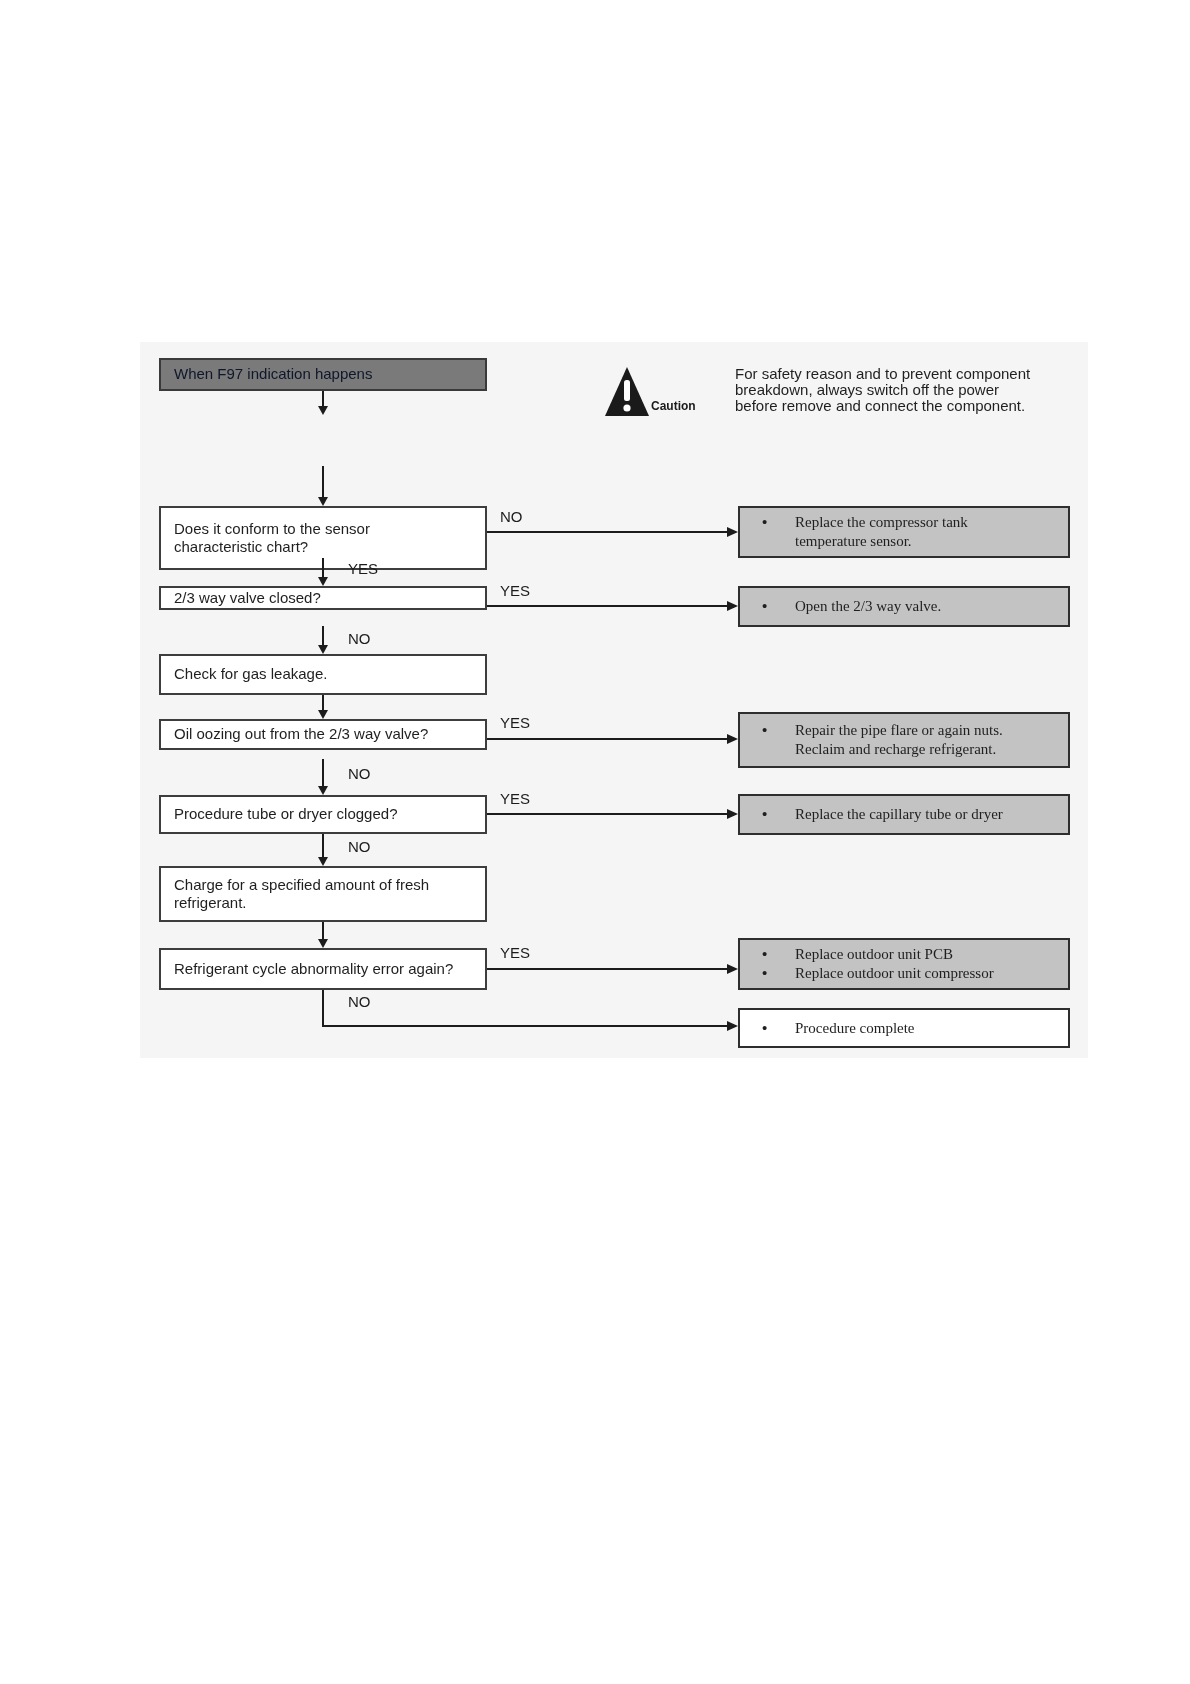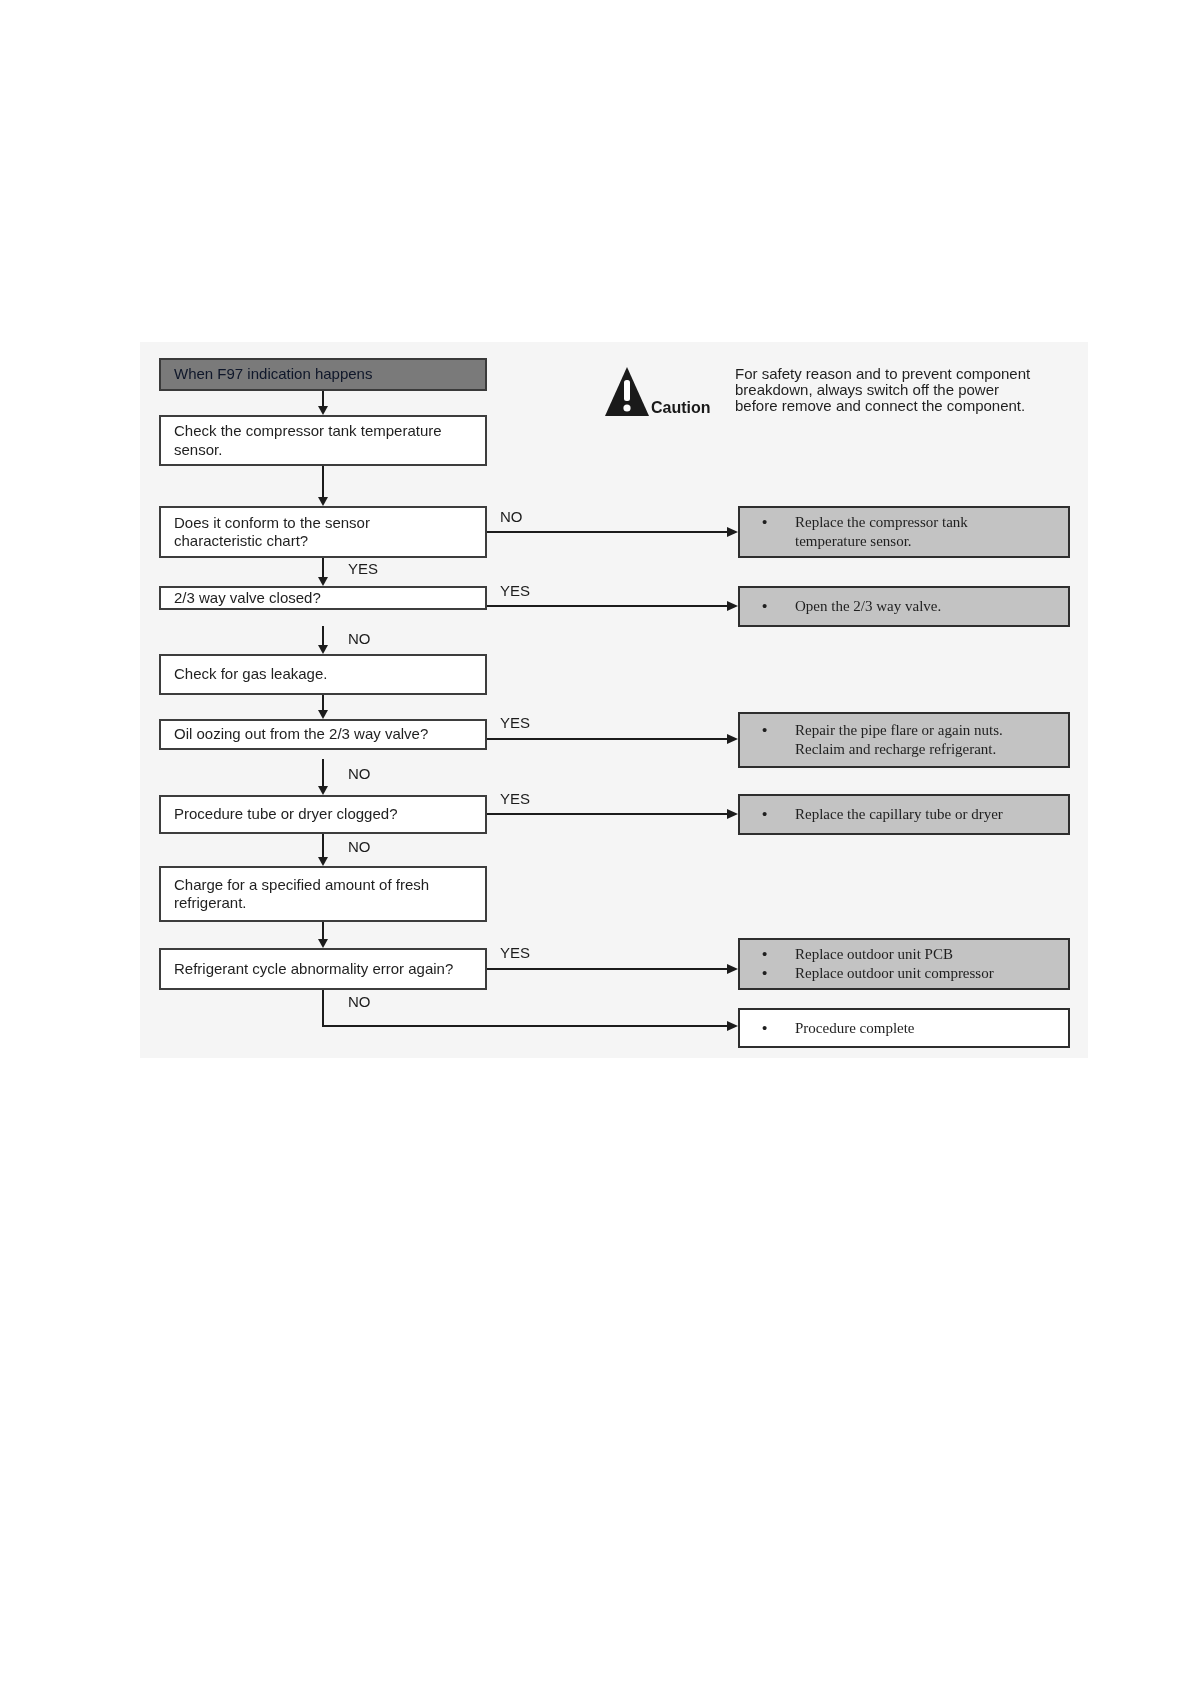--- a/index.html
+++ b/index.html
@@ -43,21 +43,21 @@
   .vhead{position:absolute;left:318px;width:0;height:0;
     border-left:5px solid transparent;border-right:5px solid transparent;
     border-top:9px solid #1c1c1c;}
   .hline{position:absolute;height:2px;background:#1c1c1c;}
   .hhead{position:absolute;width:0;height:0;
     border-top:5px solid transparent;border-bottom:5px solid transparent;
     border-left:11px solid #1c1c1c;}
   .lbl{position:absolute;font-size:15px;color:#1c1c1c;}
   
   .caution-icon{position:absolute;left:604px;top:366px;}
-  .caution-label{position:absolute;left:651px;top:399px;font-size:16px;font-weight:bold;color:#1a1a1a;}
+  .caution-label{position:absolute;left:651px;top:399px;font-size:12px;font-weight:bold;color:#1a1a1a;}
   .caution-text{position:absolute;left:735px;top:366px;width:330px;
     font-size:15px;line-height:16px;white-space:pre-line;color:#1f1f1f;}
 </style>
 </head>
 <body>
 
 <div class="page">
   <div class="scan-panel"></div>
 
   <div class="caution-icon">
@@ -66,23 +66,21 @@
       <rect x="20" y="14" width="6" height="21" rx="2.5" fill="#ffffff"></rect>
       <circle cx="23" cy="42" r="3.6" fill="#ffffff"></circle>
     </svg>
   </div>
   <div class="caution-label">Caution</div>
   <div class="caution-text">For safety reason and to prevent component
 breakdown, always switch off the power
 before remove and connect the component.</div>
 
   <div class="fbox title" style="top:358px;height:33px;">When F97 indication happens</div>
-  <div class="fbox" style="top:415px;height:51px;">Check the compressor tank temperature
-sensor.</div>
-  <div class="fbox" style="top:506px;height:52px;">Does it conform to the sensor
+  <div class="fbox" style="top:506px;height:64px;">Does it conform to the sensor
 characteristic chart?</div>
   <div class="fbox" style="top:586px;height:24px;">2/3 way valve closed?</div>
   <div class="fbox" style="top:654px;height:41px;">Check for gas leakage.</div>
   <div class="fbox" style="top:719px;height:31px;">Oil oozing out from the 2/3 way valve?</div>
   <div class="fbox" style="top:795px;height:39px;">Procedure tube or dryer clogged?</div>
   <div class="fbox" style="top:948px;height:42px;">Refrigerant cycle abnormality error again?</div>
   <div class="fbox" style="top:866px;height:56px;">Charge for a specified amount of fresh
 refrigerant.</div>
 
   <div class="vline" style="top:391px;height:16px;"></div>

